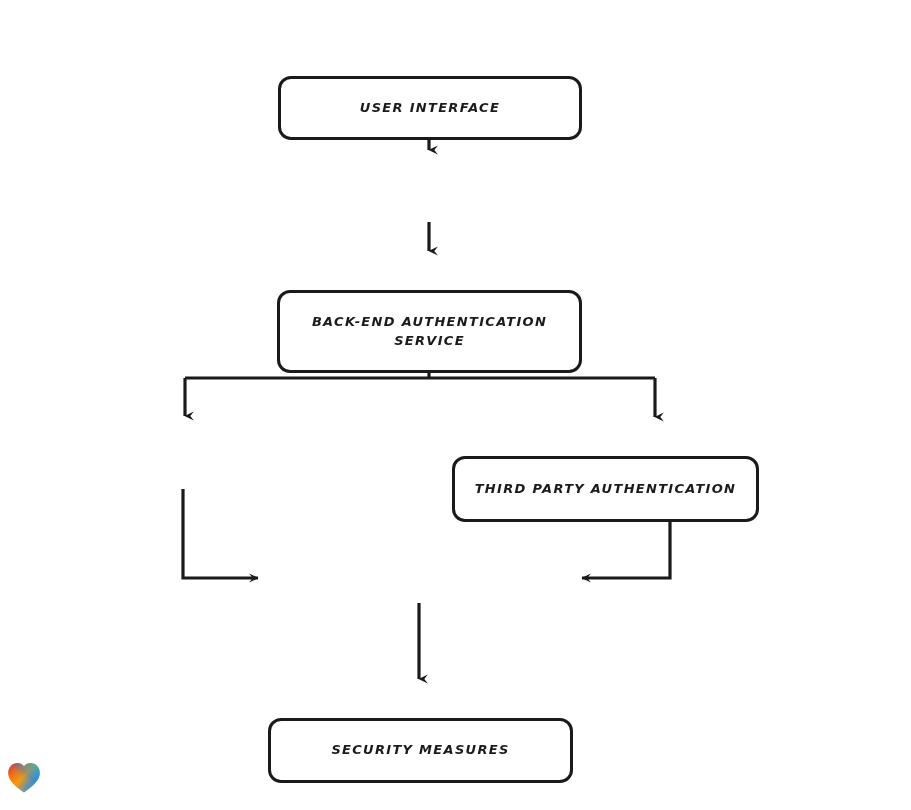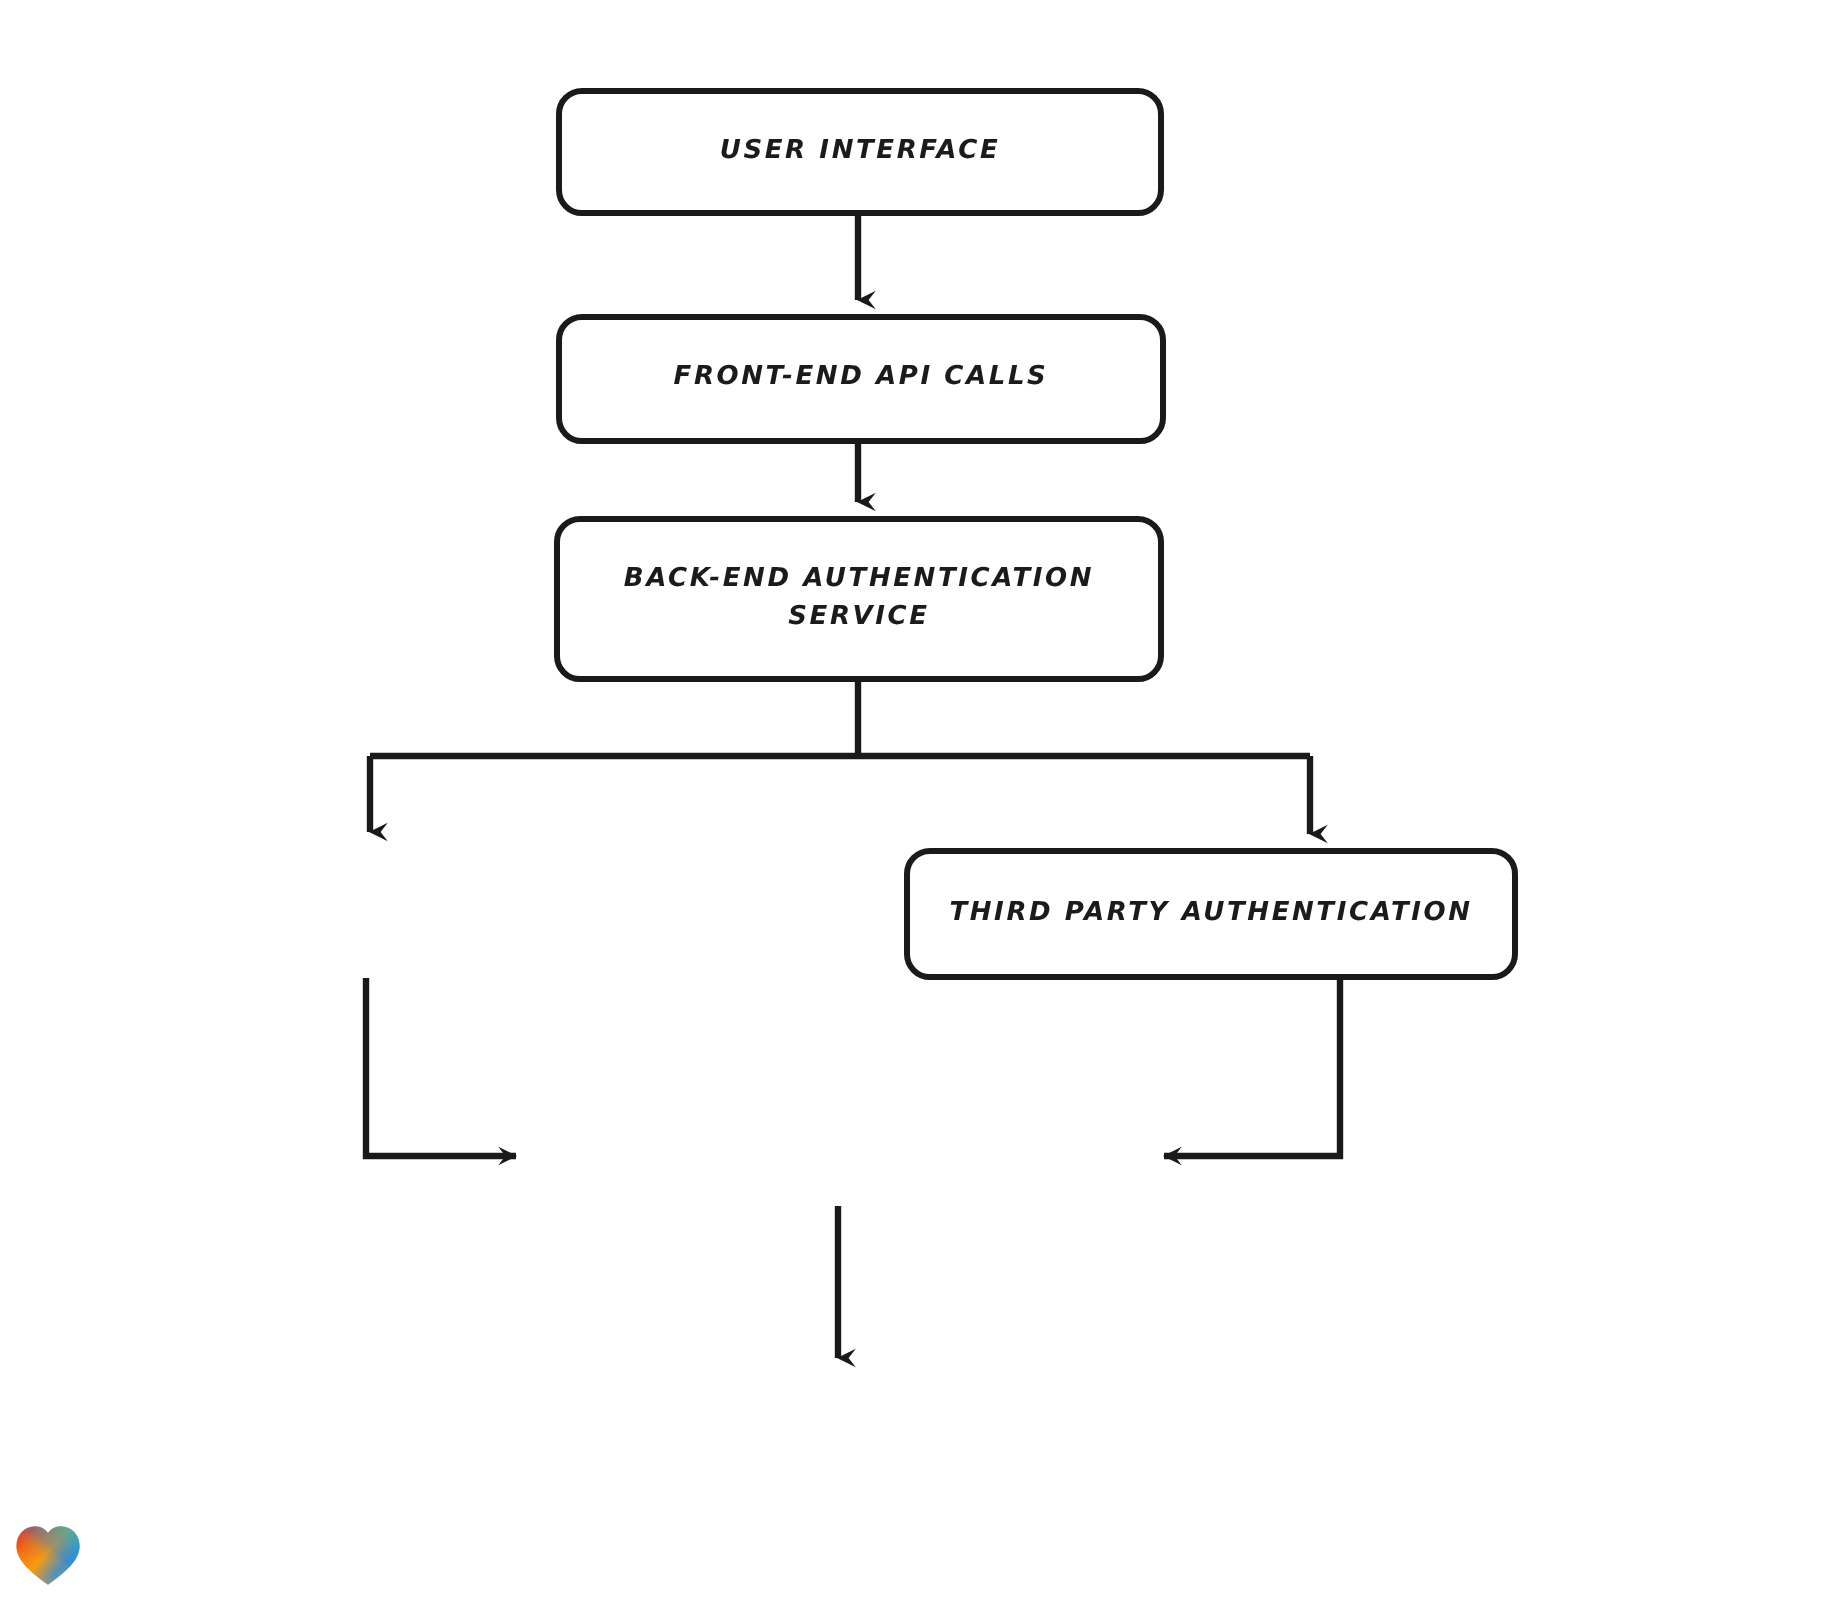--- a/index.html
+++ b/index.html
@@ -29,20 +29,21 @@
     position: absolute;
     box-sizing: border-box;
     background: #ffffff;
     border: 3px solid #1a1a1a;
     border-radius: 13px;
     display: flex;
     align-items: center;
     justify-content: center;
     text-align: center;
     z-index: 2;
+    margin-top: 32px;
   }
   .node-label {
     font-family: "DejaVu Sans", sans-serif;
     font-size: 13px;
     font-style: italic;
     font-weight: 600;
     letter-spacing: 1.3px;
     color: #1b1b1b;
     line-height: 1.45;
     text-transform: uppercase;
@@ -92,35 +93,35 @@
       <path d="M670,490 L670,578 L582,578" marker-end="url(#arrowright)"></path>
 
       <path d="M419,603 L419,679" marker-end="url(#arrowdown)"></path>
     </g>
   </svg>
 
   <div class="node" style="left:278px; top:44px; width:304px; height:64px;">
     <span class="node-label">User Interface</span>
   </div>
 
-  <div class="node" style="left:278px; top:157px; width:305px; height:65px;">
-    <span class="node-label">Front-End API Calls</span>
-  </div>
 
   <div class="node" style="left:277px; top:258px; width:305px; height:83px;">
     <span class="node-label">Back-End Authentication
 Service</span>
   </div>
 
 
   <div class="node" style="left:452px; top:424px; width:307px; height:66px;">
     <span class="node-label">Third Party Authentication</span>
   </div>
 
 
+  <div class="node" style="left:268px; top:686px; width:305px; height:65px;">
+    <span class="node-label">Security Measures</span>
+  </div>
 
   <svg id="heart-logo" viewBox="0 0 34 33" xmlns="http://www.w3.org/2000/svg">
     <defs>
       <linearGradient id="heartgrad" x1="0" y1="0.08" x2="1" y2="0.95">
         <stop offset="0%" stop-color="#e8232a"></stop>
         <stop offset="24%" stop-color="#ef6a18"></stop>
         <stop offset="46%" stop-color="#f79a10"></stop>
         <stop offset="70%" stop-color="#3f8fd0"></stop>
         <stop offset="100%" stop-color="#19b5c9"></stop>
       </linearGradient>

